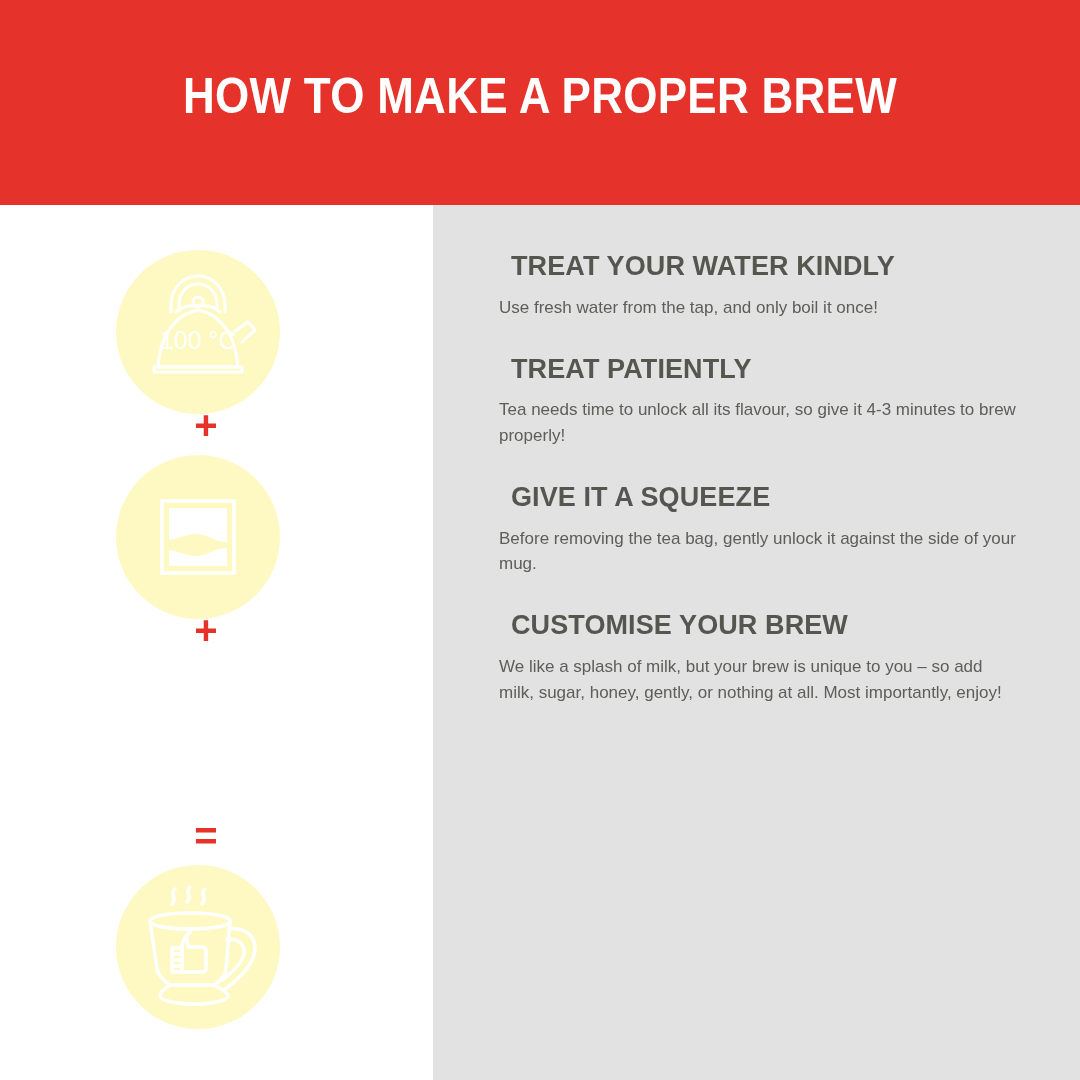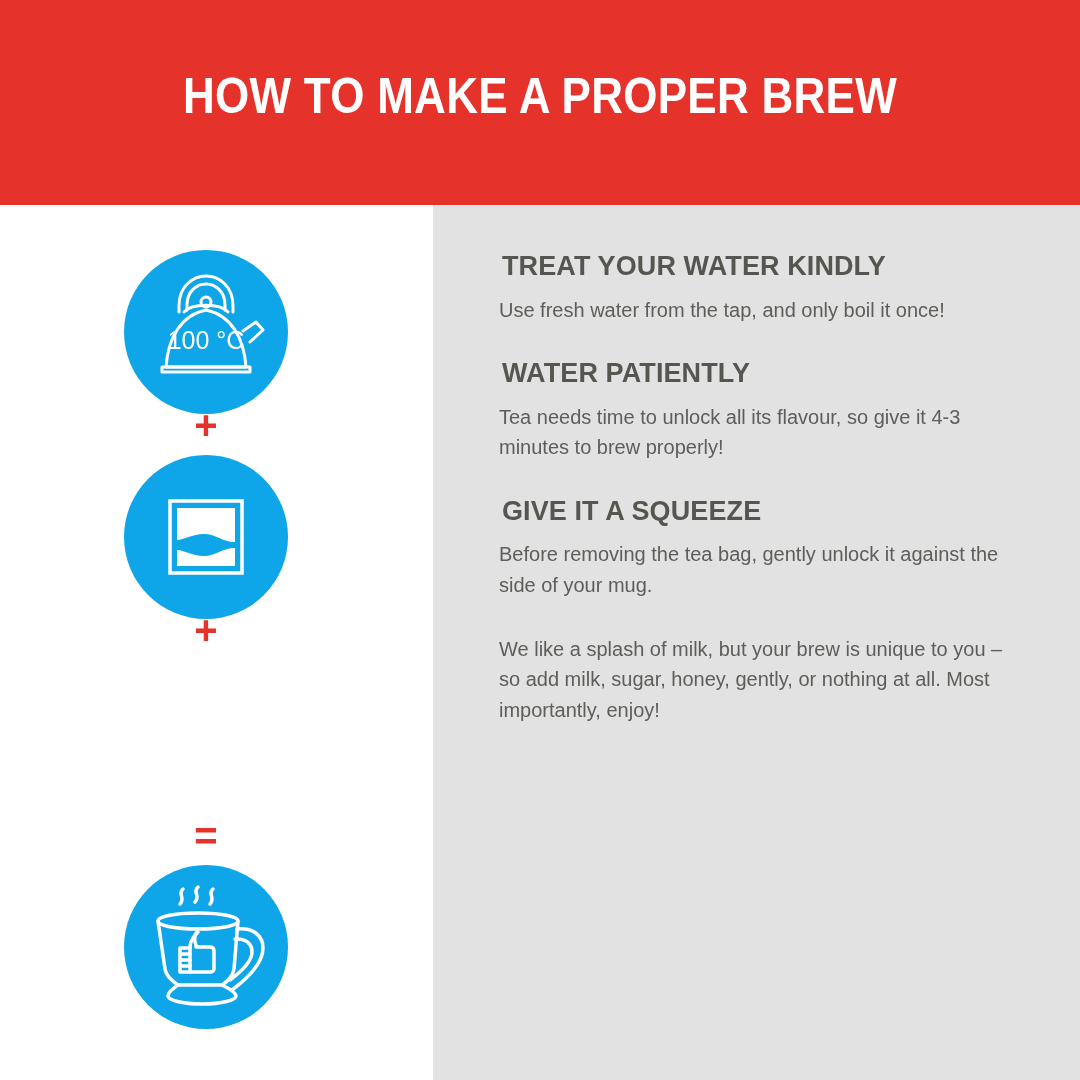--- a/index.html
+++ b/index.html
@@ -75,22 +75,22 @@
     left: 0;
     top: 199px;
     width: 433px;
     height: 881px;
   }
   .icon-circle {
     position: absolute;
     width: 164px;
     height: 164px;
     border-radius: 50%;
-    background: #0ea5e9;
-    left: 124px;
+    background: #fef9c3;
+    left: 116px;
   }
   .icon-circle svg {
     position: absolute;
     left: 0;
     top: 0;
     width: 164px;
     height: 164px;
     display: block;
   }
   .connector {
@@ -124,28 +124,28 @@
   .step {
     margin-bottom: 34px;
   }
   .step:last-child { margin-bottom: 0; }
   .step-title {
     color: #565651;
     font-family: "Liberation Sans", sans-serif;
     font-weight: bold;
     font-size: 27px;
     letter-spacing: 0.1px;
-    margin: 0 0 13px 3px;
+    margin: 0 0 13px 12px;
     line-height: 1.1;
   }
   .step-body {
     color: #5d5d59;
     font-family: "Liberation Sans", sans-serif;
     font-weight: normal;
-    font-size: 20px;
+    font-size: 17px;
     line-height: 1.52;
     margin: 0;
   }
 </style>
 </head>
 <body>
 
 <div id="infographic">
 
   <div class="gray-panel"></div>
@@ -222,28 +222,29 @@
 
   <div class="steps">
 
     <div class="step">
       <h2 class="step-title">TREAT YOUR WATER KINDLY</h2>
       <p class="step-body">Use fresh water from the tap, and only boil it once!</p>
     </div>
 
 
     <div class="step">
-      <h2 class="step-title">WATER PATIENTLY</h2>
+      <h2 class="step-title">TREAT PATIENTLY</h2>
       <p class="step-body">Tea needs time to unlock all its flavour, so give it 4-3 minutes to brew properly!</p>
     </div>
 
     <div class="step">
       <h2 class="step-title">GIVE IT A SQUEEZE</h2>
       <p class="step-body">Before removing the tea bag, gently unlock it against the side of your mug.</p>
     </div>
 
     <div class="step">
+      <h2 class="step-title">CUSTOMISE YOUR BREW</h2>
       <p class="step-body">We like a splash of milk, but your brew is unique to you – so add milk, sugar, honey, gently, or nothing at all. Most importantly, enjoy!</p>
     </div>
 
   </div>
 
 </div>
 
 </body></html>

